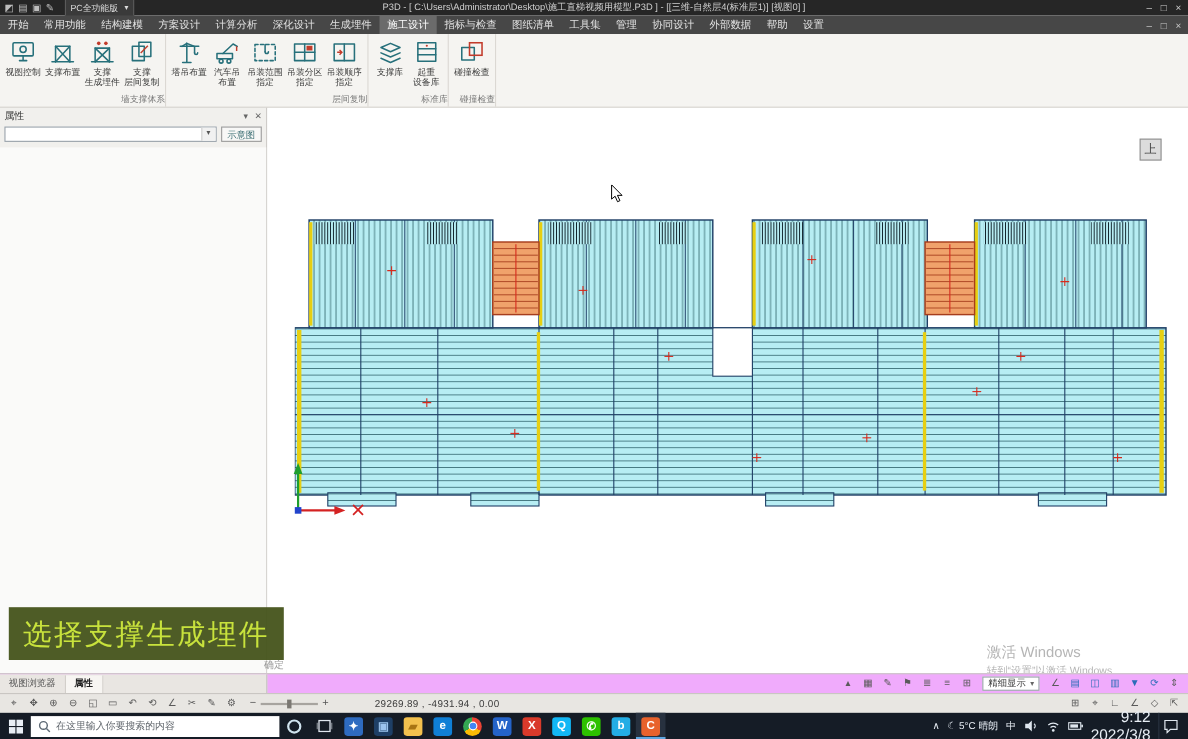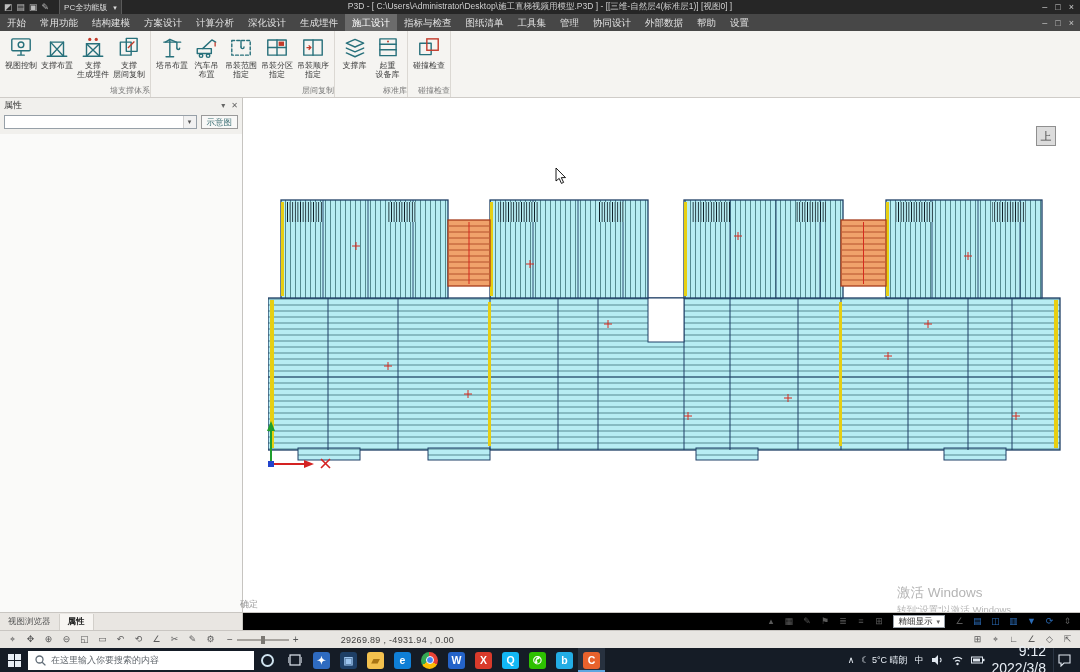--- a/index.html
+++ b/index.html
@@ -54,21 +54,21 @@
   .watermark { position:absolute; left:654px; top:486px; color:#a8a8a8; opacity:.85; pointer-events:none; }
   .wm1 { font-size:13.5px; }
   .wm2 { font-size:9.5px; margin-top:2px; }
 
   
   .caption { position:absolute; left:8px; top:552px; height:48px; background:rgba(67,82,24,.94); color:#c8e23c;
              font-size:26px; letter-spacing:2px; padding:0 13px; display:flex; align-items:center; z-index:5; }
   .confirm { position:absolute; left:240px; top:598px; font-size:9px; color:#9a9a9a; z-index:4; }
 
   
-  .row1 { position:absolute; left:0; right:0; top:612px; height:18px; background:#000000; border-top:1px solid #c9c6c2; display:flex;justify-content:space-between; }
+  .row1 { position:absolute; left:0; right:0; top:612px; height:18px; background:#f0abfc; border-top:1px solid #c9c6c2; display:flex;justify-content:space-between; }
   .panel-tabs { width:243px; flex:none; background:#e9e6e2; display:flex; align-items:center; border-right:1px solid #c6c4c0; }
   .ptab { font-size:8.5px; color:#555; padding:2px 8px; border-right:1px solid #d2cfca; cursor:default; }
   .ptab.active { background:#f7f5f2; color:#222; font-weight:bold; }
   .row1-right { flex:1; display:flex; align-items:center; justify-content:flex-end; gap:1px; padding-right:4px; }
   .sic { width:17px; height:15px; font-size:9px; color:#5a5a5a; text-align:center; line-height:15px; cursor:default; }
   .sic.blue { color:#2b6cb8; }
   .disp-select { height:13px; border:1px solid #98a0a8; background:#fff; font-size:8.5px; color:#333;
                  display:flex; align-items:center; gap:4px; padding:0 4px; margin:0 5px; cursor:default; }
 
   .row2 { position:absolute; left:0; right:0; top:630px; height:18px; background:#e8e6e2; border-top:1px solid #c9c6c2;
@@ -431,20 +431,21 @@
     </div>
 
     <div class="compass">上</div>
 
     <div class="watermark">
       <div class="wm1">激活 Windows</div>
       <div class="wm2">转到“设置”以激活 Windows。</div>
     </div>
   </main>
 
+  <div class="caption">选择支撑生成埋件</div>
   <div class="confirm">确定</div>
 
   <div class="row1">
     <div class="panel-tabs" id="panel-tabs">
         <div class="ptab">视图浏览器</div>
         <div class="ptab active">属性</div>
       </div>
     <div class="row1-right" id="row1-right">
         <span class="sic">▴</span>
         <span class="sic">▦</span>

